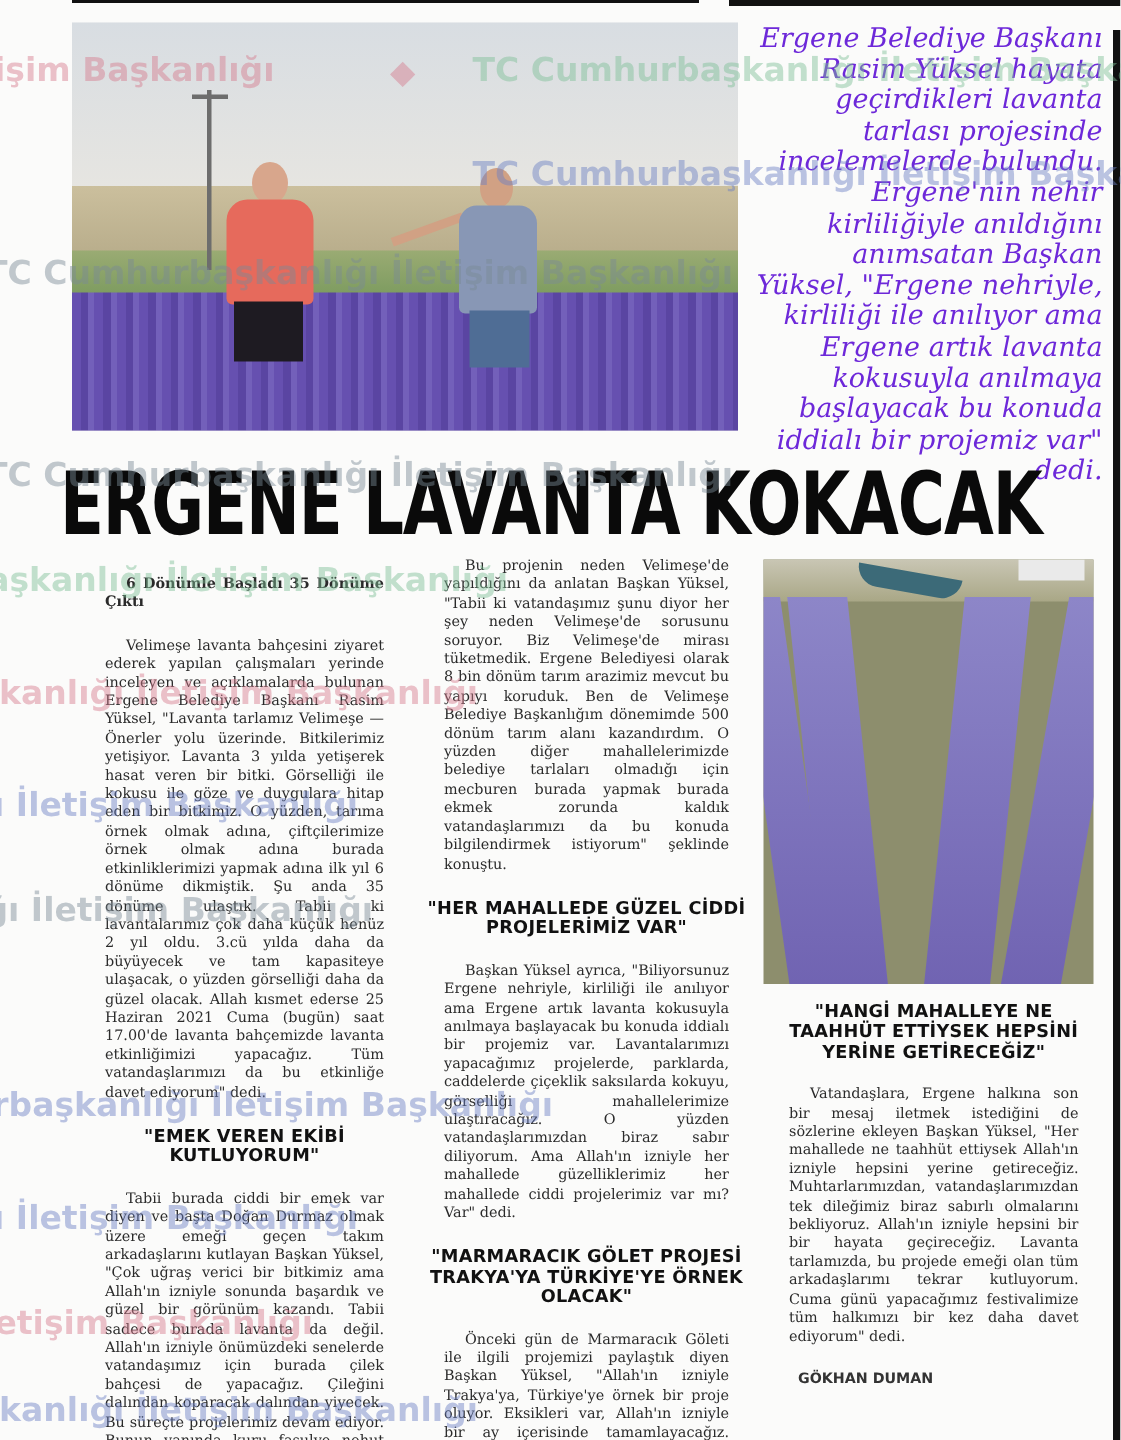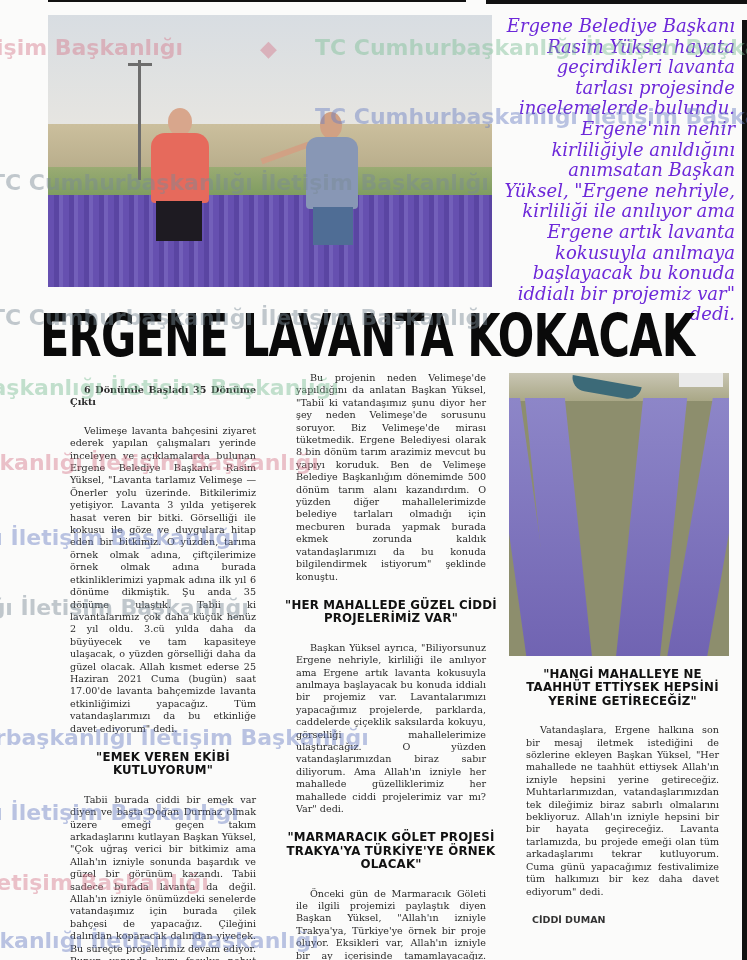--- a/index.html
+++ b/index.html
@@ -92,21 +92,21 @@
   <div class="row" style="left:30px;width:40px;transform:skewX(6deg);"></div>
   <div class="row" style="left:120px;width:44px;transform:skewX(-6deg);"></div>
   <div class="row" style="left:180px;width:40px;transform:skewX(-10deg);"></div>
   <div class="boat"></div>
   <div class="van"></div>
 </div>
 
 <div class="col c3">
   <h3>"HANGİ MAHALLEYE NE TAAHHÜT ETTİYSEK HEPSİNİ YERİNE GETİRECEĞİZ"</h3>
   <p>Vatandaşlara, Ergene halkına son bir mesaj iletmek istediğini de sözlerine ekleyen Başkan Yüksel, "Her mahallede ne taahhüt ettiysek Allah'ın izniyle hepsini yerine getireceğiz. Muhtarlarımızdan, vatandaşlarımızdan tek dileğimiz biraz sabırlı olmalarını bekliyoruz. Allah'ın izniyle hepsini bir bir hayata geçireceğiz. Lavanta tarlamızda, bu projede emeği olan tüm arkadaşlarımı tekrar kutluyorum. Cuma günü yapacağımız festivalimize tüm halkımızı bir kez daha davet ediyorum" dedi.</p>
-  <div class="byline">CİDDİ DUMAN</div>
+  <div class="byline">GÖKHAN DUMAN</div>
 </div>
 
 <div class="wm pink" style="left:-4px;top:35px;">işim Başkanlığı</div>
 <div class="wm pink" style="left:260px;top:36px;">◆</div>
 <div class="wm green" style="left:315px;top:35px;">TC Cumhurbaşkanlığı İletişim Başkanlığı</div>
 <div class="wm blue" style="left:315px;top:104px;">TC Cumhurbaşkanlığı İletişim Başkanlığı</div>
 <div class="wm gray" style="left:-10px;top:170px;">TC Cumhurbaşkanlığı İletişim Başkanlığı</div>
 <div class="wm gray" style="left:-10px;top:305px;">TC Cumhurbaşkanlığı İletişim Başkanlığı</div>
 <div class="wm green" style="left:-160px;top:375px;">TC Cumhurbaşkanlığı İletişim Başkanlığı</div>
 <div class="wm pink" style="left:-180px;top:450px;">TC Cumhurbaşkanlığı İletişim Başkanlığı</div>

